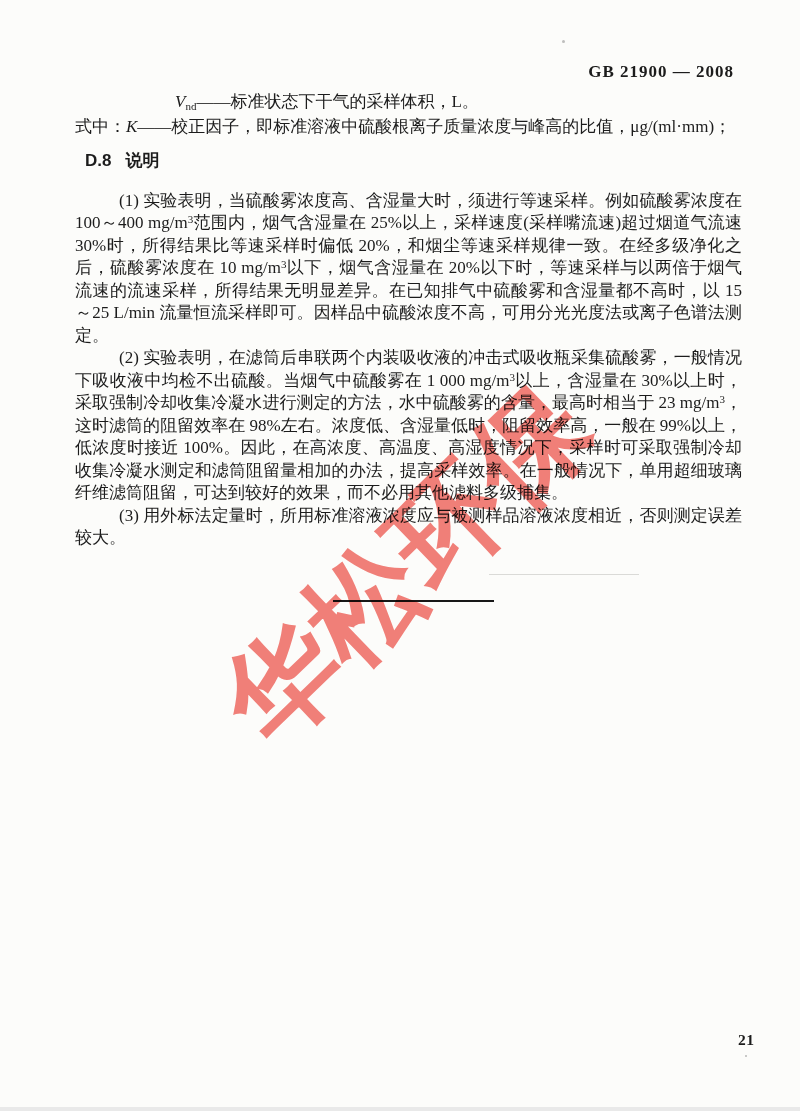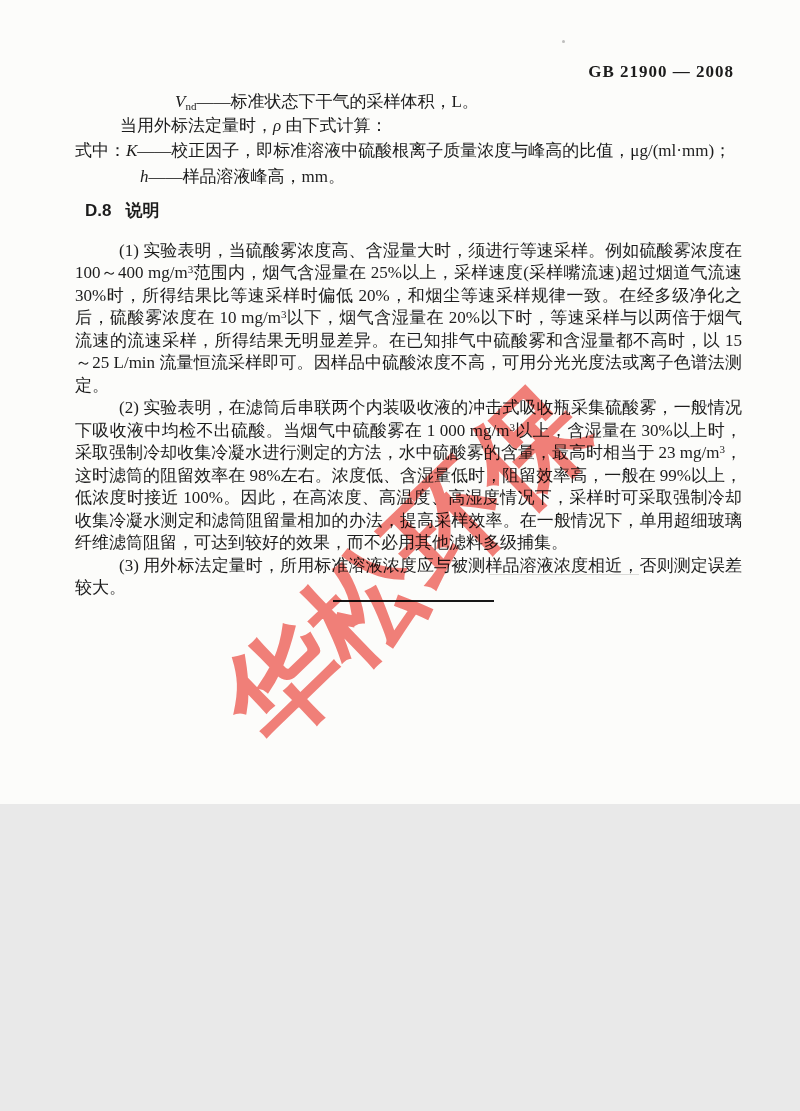--- a/index.html
+++ b/index.html
@@ -1,18 +1,18 @@
 <!DOCTYPE html>
 <html><head>
 <meta charset="utf-8">
 <style>
   html,body{margin:0;padding:0;background:#e9e9e9;}
   .page{
     position:relative;
-    width:800px;height:804px;
+    width:800px;height:1107px;
     margin:0 auto;
     background:#fcfcfa;
     font-family:"Liberation Serif","DejaVu Serif",serif;
     color:#1c1c1c;
     overflow:hidden;
   }
   .header{
     position:absolute;top:62px;right:66px;
     font-size:17px;font-weight:bold;letter-spacing:1px;
     white-space:nowrap;
@@ -68,23 +68,21 @@
 </head>
 <body>
 
 <div class="page">
 
   <div class="header">GB 21900 — 2008</div>
 
   <div class="content">
     <div class="def-line def-b"><i>V</i><sub>nd</sub>——标准状态下干气的采样体积，L。</div>
 
-    <div class="intro">当用外标法定量时，<i>ρ</i> 由下式计算：</div>
     <div class="where-line where-1">式中：<i>K</i>——校正因子，即标准溶液中硫酸根离子质量浓度与峰高的比值，μg/(ml·mm)；</div>
-    <div class="where-line where-2"><i>h</i>——样品溶液峰高，mm。</div>
 
     <div class="heading">
       <span class="sec-label">D.8</span><span>说明</span>
     </div>
 
     <p class="p-first">(1) 实验表明，当硫酸雾浓度高、含湿量大时，须进行等速采样。例如硫酸雾浓度在 100～400 mg/m<sup>3</sup>范围内，烟气含湿量在 25%以上，采样速度(采样嘴流速)超过烟道气流速 30%时，所得结果比等速采样时偏低 20%，和烟尘等速采样规律一致。在经多级净化之后，硫酸雾浓度在 10 mg/m<sup>3</sup>以下，烟气含湿量在 20%以下时，等速采样与以两倍于烟气流速的流速采样，所得结果无明显差异。在已知排气中硫酸雾和含湿量都不高时，以 15～25 L/min 流量恒流采样即可。因样品中硫酸浓度不高，可用分光光度法或离子色谱法测定。</p>
     <p>(2) 实验表明，在滤筒后串联两个内装吸收液的冲击式吸收瓶采集硫酸雾，一般情况下吸收液中均检不出硫酸。当烟气中硫酸雾在 1 000 mg/m<sup>3</sup>以上，含湿量在 30%以上时，采取强制冷却收集冷凝水进行测定的方法，水中硫酸雾的含量，最高时相当于 23 mg/m<sup>3</sup>，这时滤筒的阻留效率在 98%左右。浓度低、含湿量低时，阻留效率高，一般在 99%以上，低浓度时接近 100%。因此，在高浓度、高温度、高湿度情况下，采样时可采取强制冷却收集冷凝水测定和滤筒阻留量相加的办法，提高采样效率。在一般情况下，单用超细玻璃纤维滤筒阻留，可达到较好的效果，而不必用其他滤料多级捕集。</p>
     <p>(3) 用外标法定量时，所用标准溶液浓度应与被测样品溶液浓度相近，否则测定误差较大。</p>
   </div>
 

